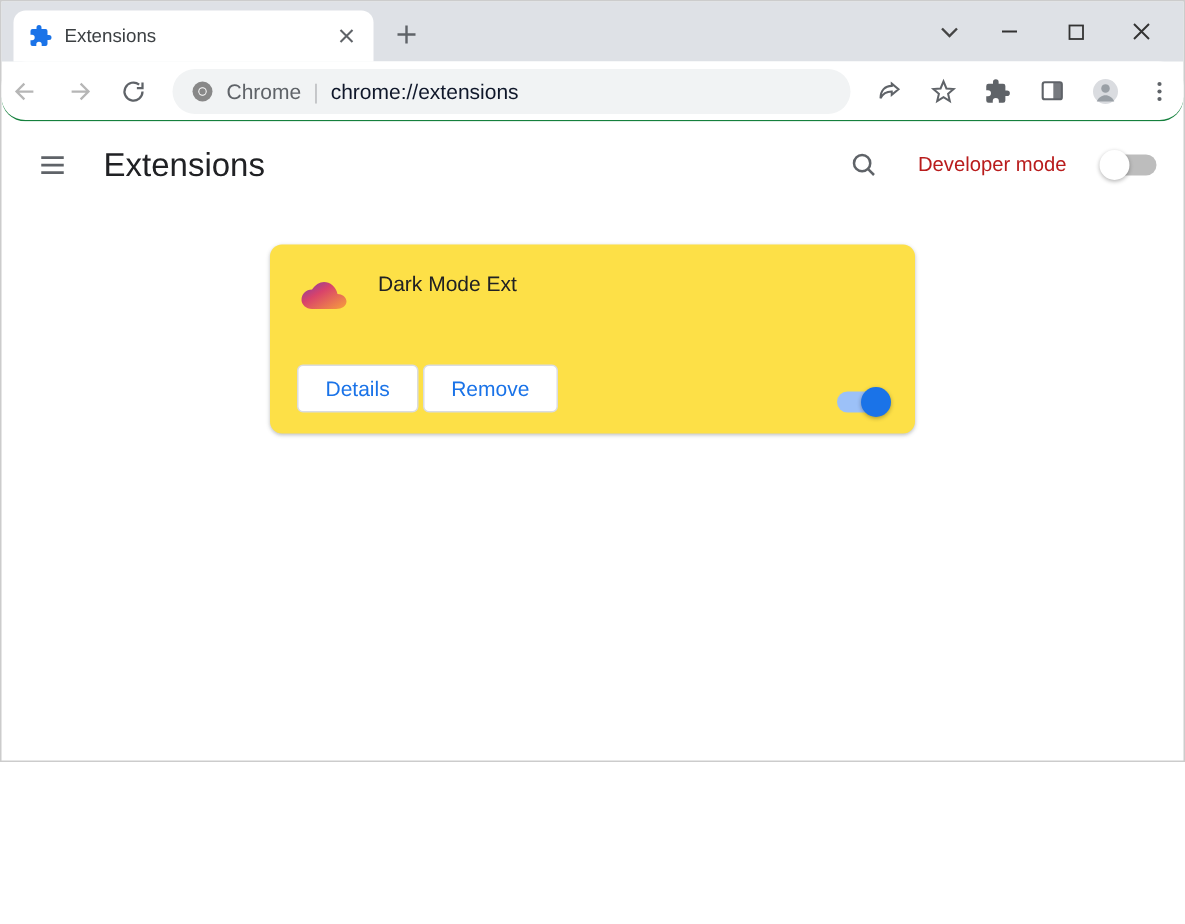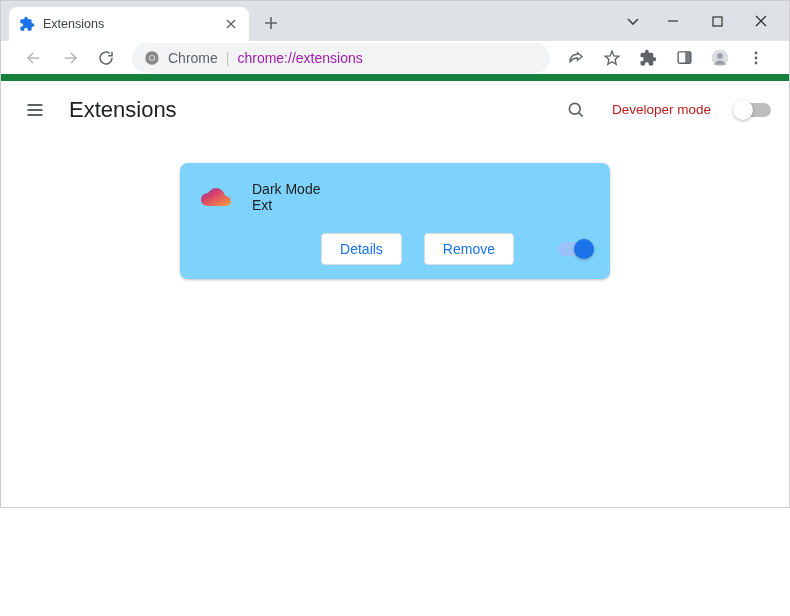--- a/index.html
+++ b/index.html
@@ -64,25 +64,26 @@
     width: 44px; height: 30px;
     display:flex; align-items:center; justify-content:center;
     color: #555;
   }
   .caret-btn { width: 36px; }
 
   
   .toolbar {
     height: 40px;
     background: #fff;
-    border-bottom: 7px solid #15803d;
-    display: flex;
-    align-items: center;
-    padding: 0 17px;
+    border-bottom: 1px solid #15803d;
+    display: flex;
+    align-items: center;
+    padding: 0 0;
     gap: 4px;
+    border-radius: 16px;
   }
   .icon-btn {
     width: 32px; height: 32px;
     display:flex; align-items:center; justify-content:center;
     border-radius: 50%;
     color: #5f6368;
   }
   .icon-btn.disabled { color: #b6b6b6; }
   .omnibox {
     flex: 1;
@@ -90,21 +91,21 @@
     background: #f1f3f4;
     border-radius: 15px;
     display: flex;
     align-items: center;
     padding: 0 12px;
     gap: 8px;
     margin: 0 6px;
   }
   .omni-prefix { color: #5f6368; font-size: 14px; }
   .omni-sep { color: #bfc1c3; font-size: 14px; }
-  .omni-url { color: #a21caf; font-size: 14px; }
+  .omni-url { color: #0f172a; font-size: 14px; }
 
   
   .page-header {
     height: 58px;
     display: flex;
     align-items: center;
     padding: 0 18px;
     border-bottom: 1px solid transparent;
     gap: 18px;
   }
@@ -147,26 +148,26 @@
   
   .content {
     flex: 1;
     padding: 24px 0 0 0;
     display: flex;
     justify-content: center;
     align-items: flex-start;
   }
   .ext-card {
     width: 430px;
-    background: #7dd3fc;
+    background: #fde047;
     border-radius: 8px;
     box-shadow: 0 1px 3px rgba(60,64,67,0.25), 0 1px 2px rgba(60,64,67,0.1);
     padding: 18px 18px 14px 18px;
     display: flex;
-    flex-direction: row;
+    flex-direction: column;
   }
   .card-top {
     display: flex;
     gap: 18px;
   }
   .ext-icon {
     width: 36px; height: 36px;
     flex-shrink: 0;
   }
   .ext-info { flex: 1; }
@@ -174,24 +175,24 @@
     font-size: 14px;
     color: #202124;
     margin-bottom: 4px;
   }
   .ext-desc {
     font-size: 13.5px;
     color: #5f6368;
     line-height: 1.45;
   }
   .card-bottom {
-    margin-top: 52px;
-    display: flex;
-    align-items: center;
-    gap: 22px;
+    margin-top: 26px;
+    display: flex;
+    align-items: flex-end;
+    gap: 3px;
   }
   .card-btn {
     border: 1px solid #dadce0;
     background: #fff;
     color: #1a73e8;
     font-size: 14px;
     padding: 7px 18px;
     border-radius: 4px;
     font-weight: 500;
   }

